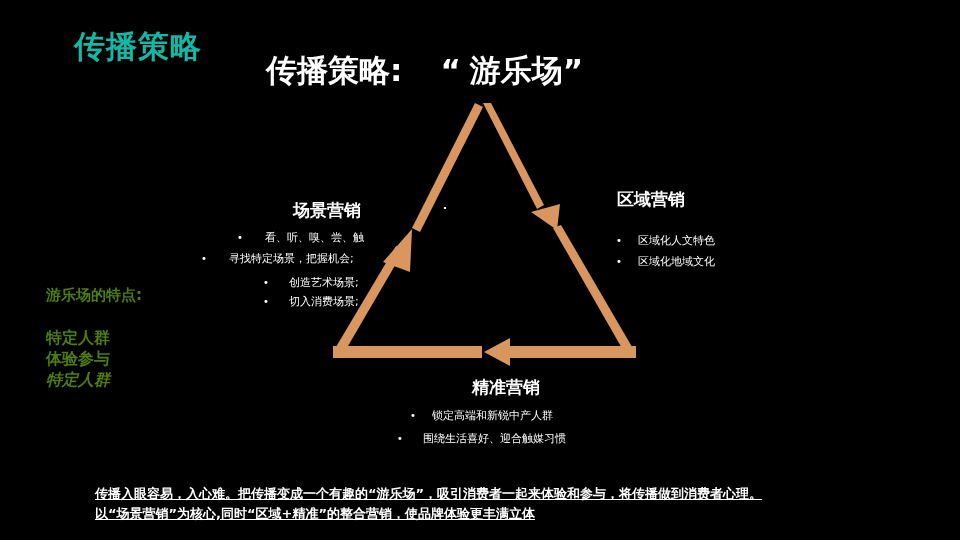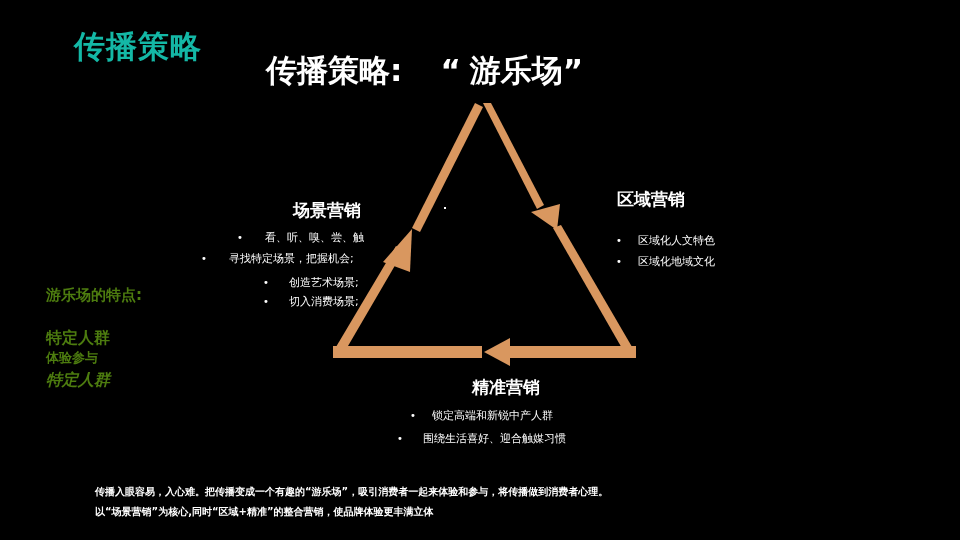--- a/index.html
+++ b/index.html
@@ -6,21 +6,21 @@
   body { width:960px; height:540px; background:#000; position:relative; overflow:hidden;
          font-family:"DejaVu Sans","Liberation Sans",sans-serif; color:#fff; }
   .abs { position:absolute; white-space:nowrap; }
   .corner-title { left:74px; top:26px; font-size:31px; font-weight:bold; color:#14b8a6; letter-spacing:1px; }
   .main-title { left:266px; top:50px; font-size:31px; font-weight:bold; color:#fff; display:flex; align-items:baseline; }
   .main-title .seg { display:inline-block; }
   .heading { font-size:17px; font-weight:bold; color:#fff; }
   .bullet-line { font-size:11px; color:#fff; display:flex; align-items:center; }
   .bullet-line .dot { display:inline-block; width:22px; font-size:10px; }
   .red { color:#4d7c0f; font-weight:bold; font-size:15px; }
-  .foot { font-size:10px; font-weight:bold; color:#fff; }
+  .foot { font-size:13px; font-weight:bold; color:#fff;text-decoration:underline; }
   svg.tri { position:absolute; left:0; top:0; }
 </style>
 </head>
 <body>
 
 <div class="abs corner-title">传播策略</div>
 
 <div class="abs main-title">
   <span class="seg">传播策略:</span>
   <span class="seg" style="margin-left:38px;">“</span>
@@ -85,17 +85,17 @@
   <span class="dot">•</span>
   <span>锁定高端和新锐中产人群</span>
 </div>
 <div class="abs bullet-line" style="left:397px; top:431px;">
   <span class="dot" style="width:26px;">•</span>
   <span>围绕生活喜好、迎合触媒习惯</span>
 </div>
 
 <div class="abs red" style="left:46px; top:286px;">游乐场的特点:</div>
 <div class="abs red" style="left:46px; top:328px; font-size:16px;">特定人群</div>
-<div class="abs red" style="left:46px; top:349px; font-size:13px;">体验参与</div>
+<div class="abs red" style="left:46px; top:349px; font-size:16px;">体验参与</div>
 <div class="abs red" style="left:46px; top:370px; font-size:16px;font-style:italic;">特定人群</div>
 
 <div class="abs foot" style="left:95px; top:485px;">传播入眼容易，入心难。把传播变成一个有趣的“游乐场”，吸引消费者一起来体验和参与，将传播做到消费者心理。</div>
 <div class="abs foot" style="left:95px; top:505px;">以“场景营销”为核心,同时“区域+精准”的整合营销，使品牌体验更丰满立体</div>
 
 </body></html>

